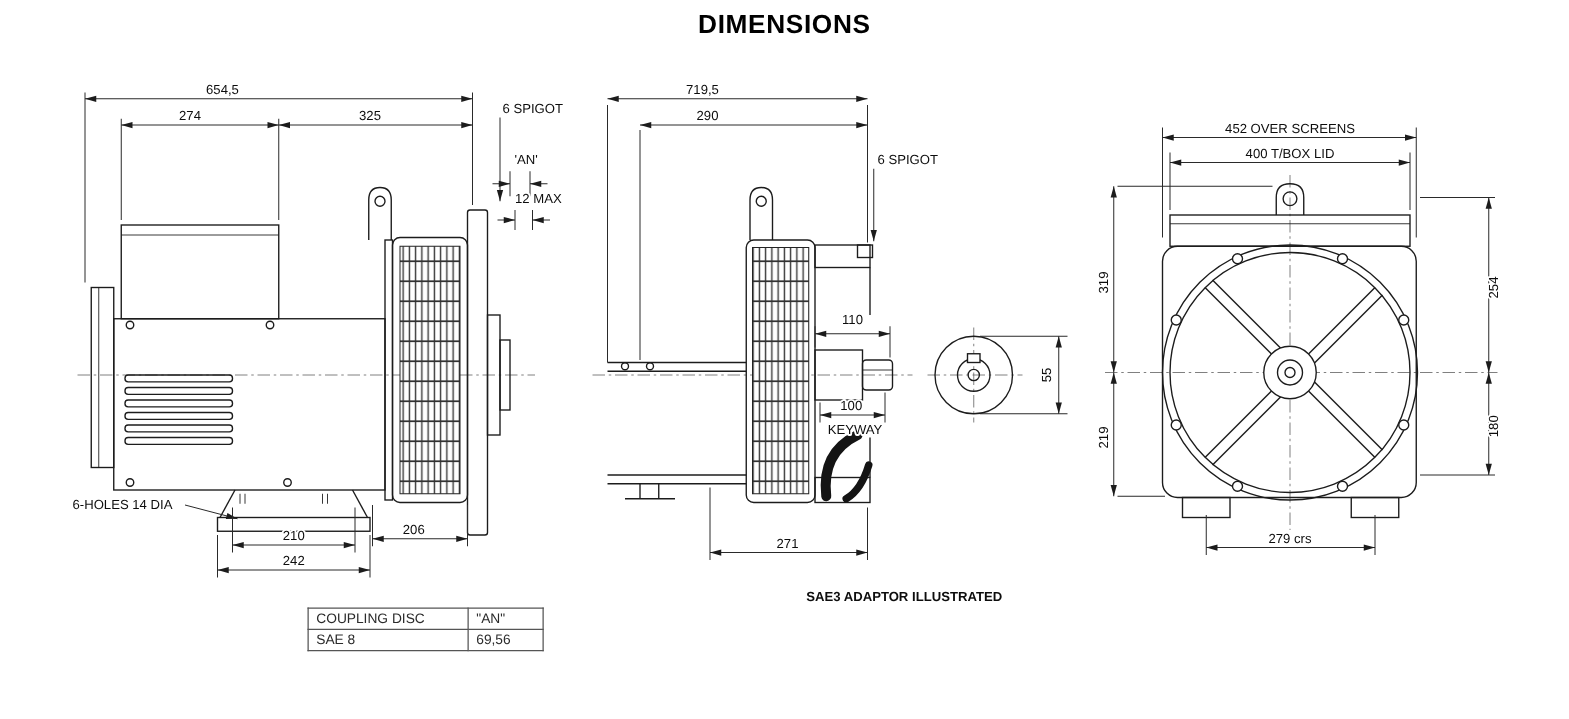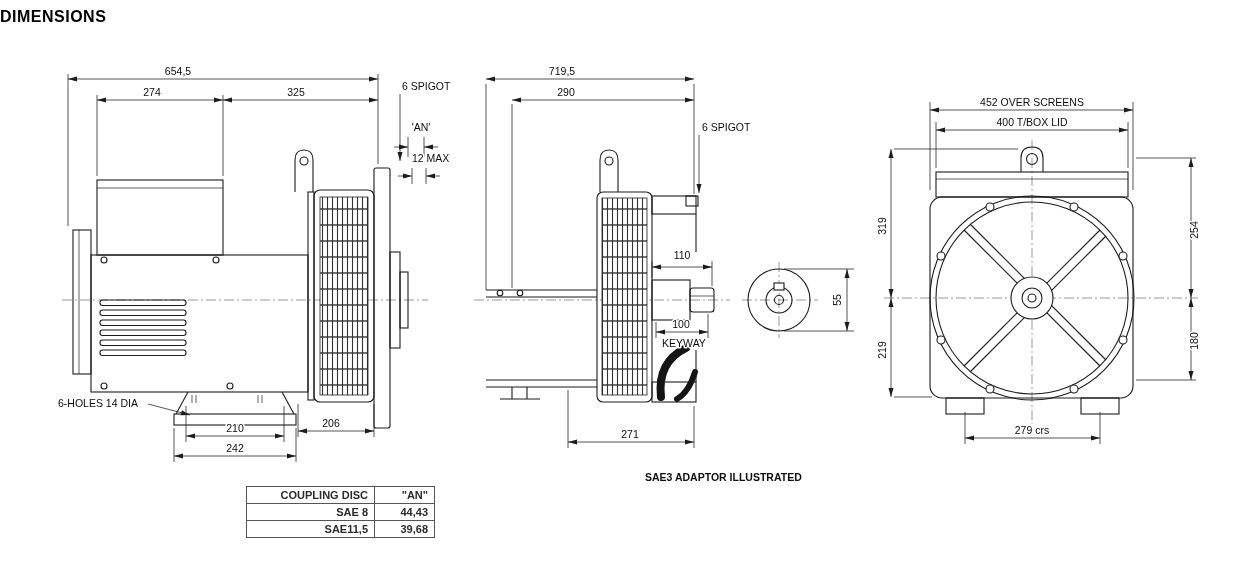--- a/index.html
+++ b/index.html
@@ -1,34 +1,34 @@
 <!DOCTYPE html>
 <html><head>
 <meta charset="utf-8">
 <style>
   *{margin:0;padding:0;box-sizing:border-box}
   html,body{background:#fff}
   body{font-family:"Liberation Sans",sans-serif}
   .stage{position:relative;width:1255px;height:575px;background:#fff;overflow:hidden}
-  .title{position:absolute;top:8px;left:0;width:100%;
-         font-size:16px;font-weight:bold;color:#000;letter-spacing:.5px}
+  .title{position:absolute;top:8px;left:0;width:100%;text-align:center;
+         font-size:21px;font-weight:bold;color:#000;letter-spacing:.5px}
   .stage > svg{position:absolute;left:0;top:0}
   svg .ln{fill:none;stroke:#1c1c1c;stroke-width:1.1}
   svg .thin{fill:none;stroke:#1c1c1c;stroke-width:.7}
   svg .dim{fill:none;stroke:#2a2a2a;stroke-width:.8}
   svg .cl{fill:none;stroke:#555;stroke-width:.6;stroke-dasharray:10 3 2 3}
   svg .slot{fill:none;stroke:#141414;stroke-linecap:round}
   svg .wfill{fill:#fff;stroke:#1c1c1c;stroke-width:1.1}
   svg text{font-family:"Liberation Sans",sans-serif;font-size:10.5px;fill:#0d0d0d;
            text-anchor:middle;paint-order:stroke;stroke:#fff;stroke-width:3px;stroke-linejoin:round}
   svg text.st{text-anchor:start}
   svg text.b{font-weight:bold}
   .ctable{position:absolute;left:246px;top:486px;border-collapse:collapse;
           font-size:11px;color:#2b2b2b;background:#fff}
-  .ctable th,.ctable td{border:1px solid #555;font-weight:bold;text-align:right;
+  .ctable th,.ctable td{border:1px solid #555;font-weight:normal;text-align:left;
           padding:2px 6px;height:15px}
   .ctable th:first-child,.ctable td:first-child{width:128px}
   .ctable th:last-child,.ctable td:last-child{width:60px}
 </style>
 </head>
 <body>
 
 <div class="stage">
 
   <div class="title">DIMENSIONS</div>
@@ -294,22 +294,18 @@
   </svg>
 
   <table class="ctable">
     <tbody>
         <tr>
       <th>COUPLING DISC</th>
       <th>"AN"</th>
     </tr>
     <tr>
       <td>SAE 8</td>
-      <td>44,43</td>
-    </tr>
-    <tr>
-      <td>SAE11,5</td>
-      <td>39,68</td>
+      <td>69,56</td>
     </tr>
   </tbody>
     </table>
 
 </div>
 
 </body></html>

